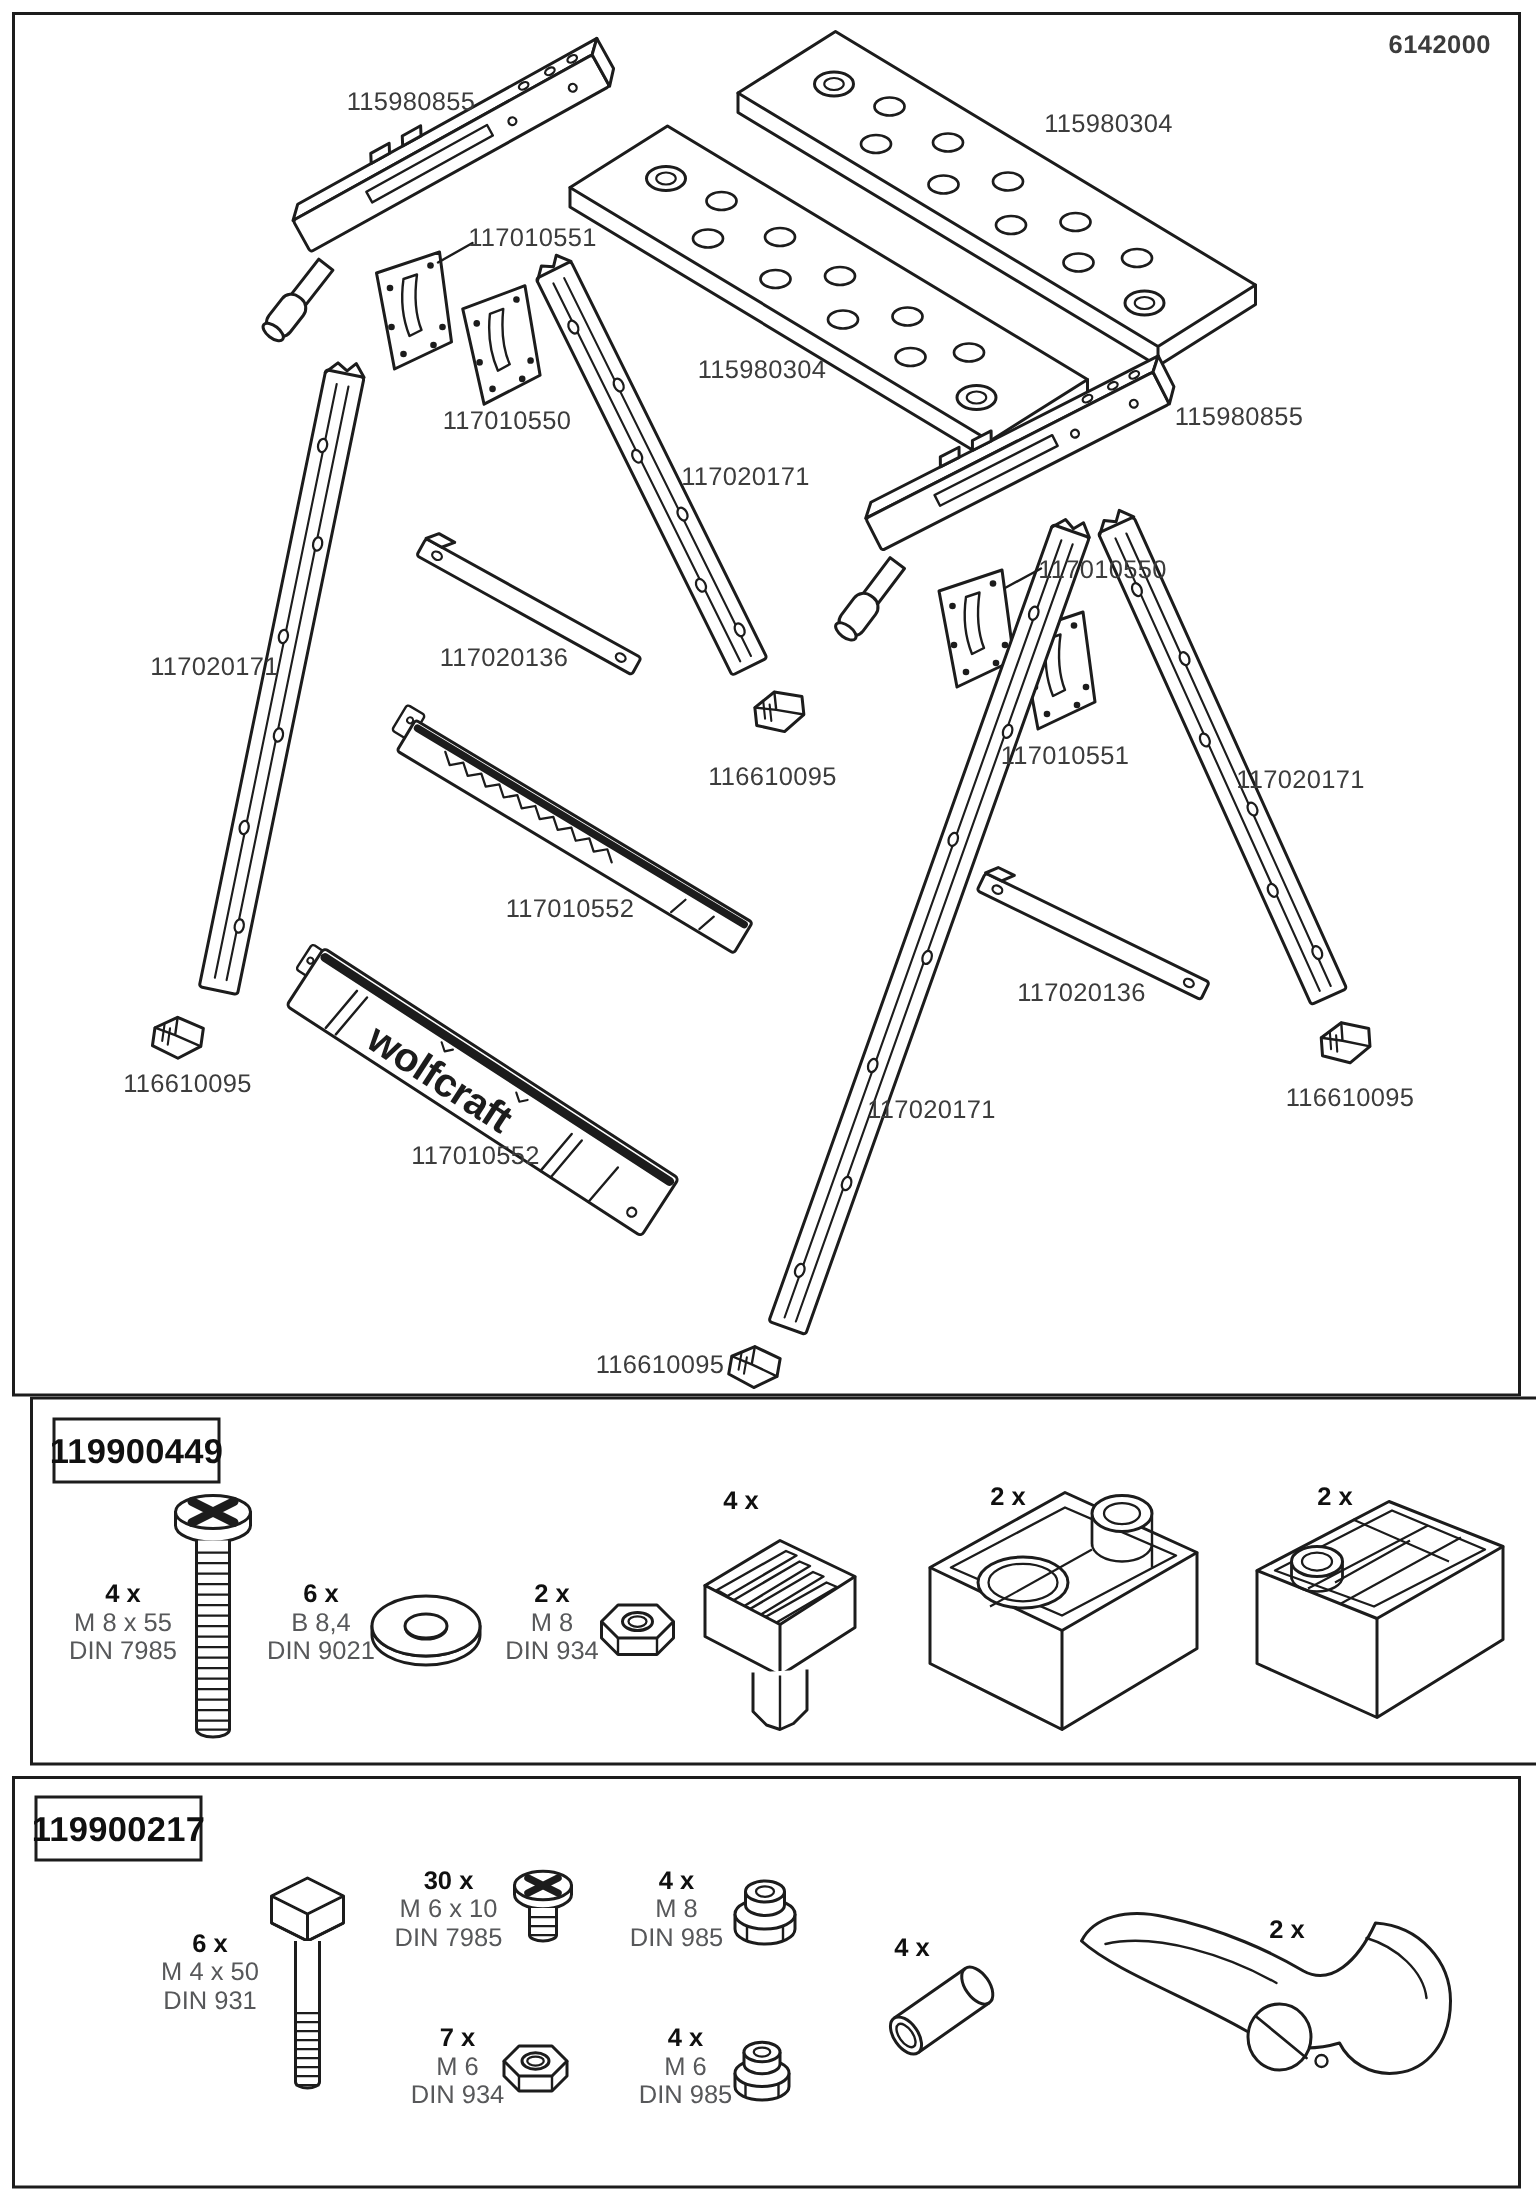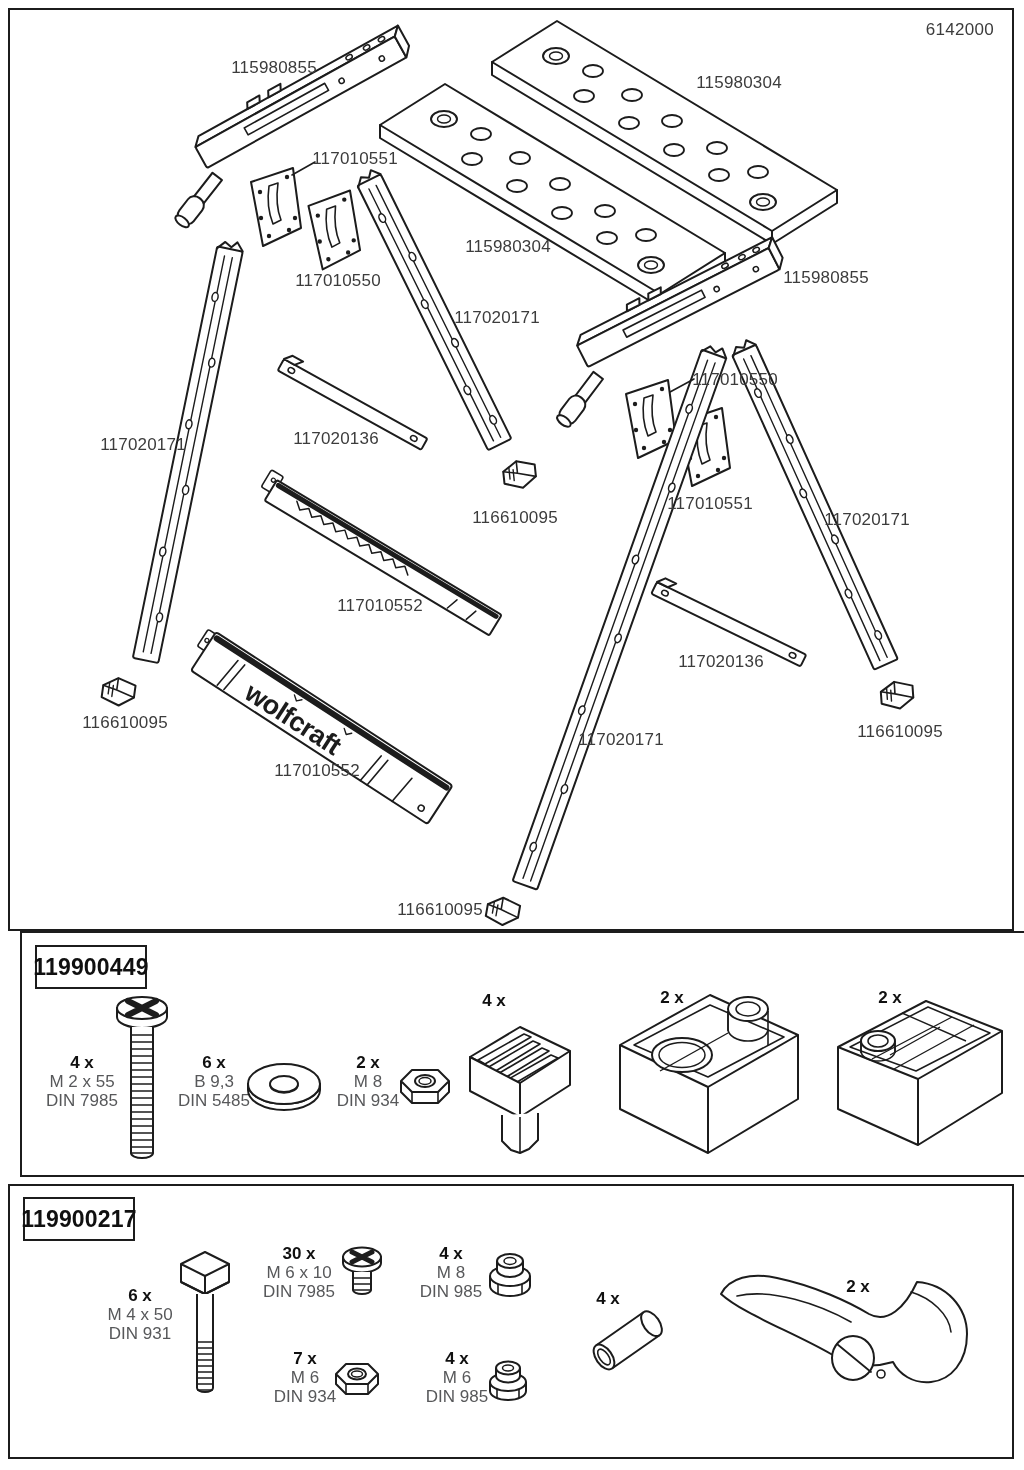--- a/index.html
+++ b/index.html
@@ -5,21 +5,21 @@
   html,body{margin:0;padding:0;background:#fff;}
   .page{position:relative;width:1024px;height:1470px;background:#fff;
         font-family:"Liberation Sans",sans-serif;overflow:hidden;}
   .frame{position:absolute;border:2px solid #1c1c1c;background:#fff;box-sizing:border-box;}
   #main-box{left:8px;top:8px;width:1006px;height:923px;}
   #kit-box-1{left:20px;top:931px;width:1010px;height:246px;}
   #kit-box-2{left:8px;top:1184px;width:1006px;height:275px;text-decoration:underline;}
   .diagram-svg{position:absolute;left:0;top:0;}
   .part-label{position:absolute;transform:translateX(-50%);font-size:17px;color:#3c3c3c;
               white-space:nowrap;letter-spacing:.2px;}
-  .doc-code{position:absolute;right:18px;top:10px;font-size:17px;color:#3c3c3c;letter-spacing:.3px;}
+  .doc-code{position:absolute;right:18px;top:10px;font-size:17px;color:#3c3c3c;letter-spacing:.3px;font-weight:bold;}
   .kit-code{position:absolute;left:13px;top:12px;width:112px;height:44px;border:2px solid #1c1c1c;
             box-sizing:border-box;display:flex;align-items:center;justify-content:center;
             font-size:23px;font-weight:700;color:#101010;letter-spacing:.2px;}
   .spec-block{position:absolute;text-align:center;font-size:17px;line-height:19px;
               color:#57585a;white-space:nowrap;}
   .spec-block .qty{font-weight:700;color:#101010;}
   .qty-only{position:absolute;transform:translateX(-50%);font-size:17px;font-weight:700;
             color:#101010;white-space:nowrap;}
   .icon-abs{position:absolute;}
 </style>
@@ -299,37 +299,37 @@
     <div class="part-label" style="left:890px;top:712px">116610095</div>
     <div class="part-label" style="left:307px;top:751px">117010552</div>
     <div class="part-label" style="left:430px;top:890px">116610095</div>
   </div>
 
   <div class="frame" id="kit-box-1">
     <div class="kit-code">119900449</div>
 
     <div class="spec-block" style="left:10px;top:120px;width:100px">
       <div class="qty">4 x</div>
-      <div>M 2 x 55</div>
+      <div>M 8 x 55</div>
       <div>DIN 7985</div>
     </div>
     <svg class="icon-abs" style="left:92px;top:62px" width="56" height="174" viewBox="0 0 56 174">
       <g stroke="#1c1c1c" stroke-width="2" fill="#fff" stroke-linejoin="round" stroke-linecap="round">
         <path d="M3,13 L3,22 a25,11 0 0 0 50,0 L53,13" fill="#fff"></path>
         <ellipse cx="28" cy="13" rx="25" ry="11"></ellipse>
         <path d="M14,6 L42,20 M42,6 L14,20" stroke-width="6" fill="none"></path>
         <path d="M17,32 L17,158 a11,5 0 0 0 22,0 L39,32" fill="#fff"></path>
         <path d="M17,40h22M17,47h22M17,54h22M17,61h22M17,68h22M17,75h22M17,82h22M17,89h22M17,96h22M17,103h22M17,110h22M17,117h22M17,124h22M17,131h22M17,138h22M17,145h22M17,152h22M17,158h22" stroke-width="1.5" fill="none"></path>
       </g>
     </svg>
 
     <div class="spec-block" style="left:142px;top:120px;width:100px">
       <div class="qty">6 x</div>
-      <div>B 9,3</div>
-      <div>DIN 5485</div>
+      <div>B 8,4</div>
+      <div>DIN 9021</div>
     </div>
     <svg class="icon-abs" style="left:222px;top:127px" width="80" height="54" viewBox="0 0 80 54">
       <g stroke="#1c1c1c" stroke-width="2" fill="#fff" stroke-linejoin="round">
         <path d="M4,24 a36,20 0 0 0 72,0 l0,6 a36,20 0 0 1 -72,0 Z"></path>
         <ellipse cx="40" cy="24" rx="36" ry="20"></ellipse>
         <ellipse cx="40" cy="24" rx="14" ry="8"></ellipse>
         <path d="M26,25 a14,8 0 0 0 28,0" fill="none" stroke-width="1.4"></path>
       </g>
     </svg>
 

